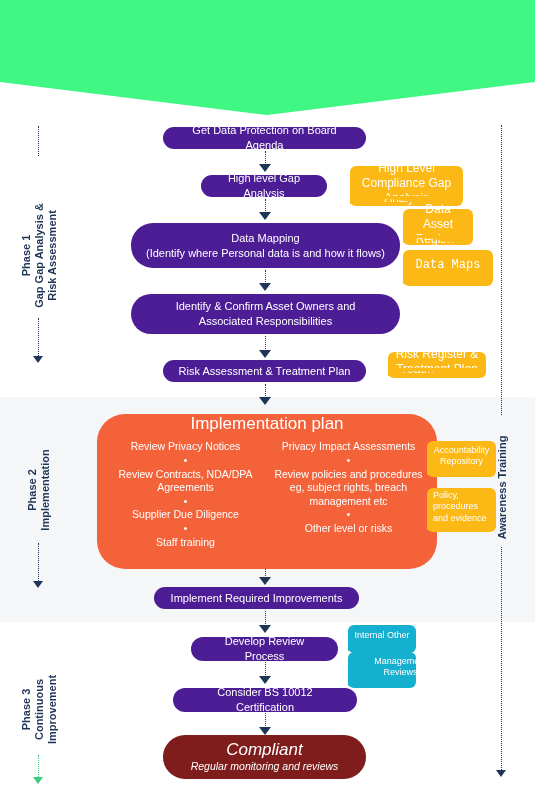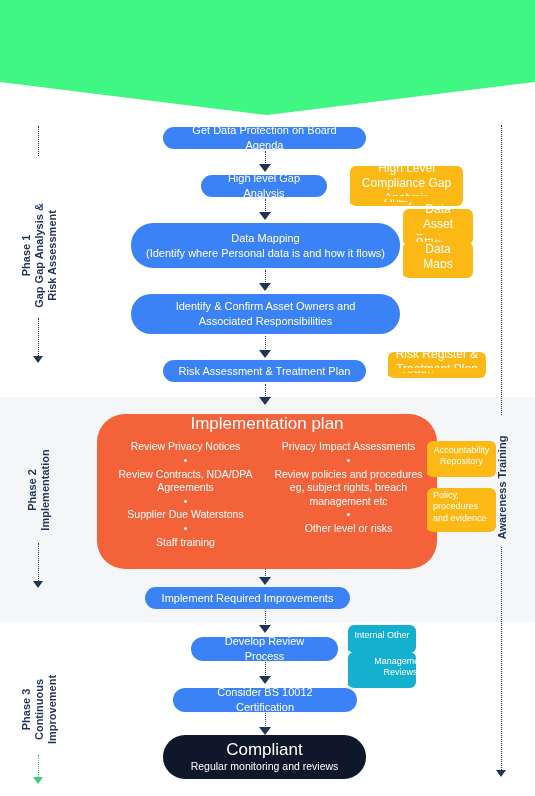--- a/index.html
+++ b/index.html
@@ -64,29 +64,29 @@
     position:absolute; width:0; height:0;
     border-left:5px solid transparent; border-right:5px solid transparent;
     border-top:7px solid #1F3557; z-index:3;
   }
   .rail-arrow.green { border-top-color:#3FCB7E; }
   .rail-dots.green { border-left-color:#3FCB7E; }
 
   
   .node {
     position:absolute; z-index:4;
-    background:#3b82f6; color:#ffffff;
+    background:#4c1d95; color:#ffffff;
     border-radius:22px;
     display:flex; flex-direction:column;
     align-items:center; justify-content:center;
     text-align:center;
     font-size:11px; line-height:1.32;
     padding:6px 14px;
   }
-  .node.pink { background:#0f172a; border-radius:26px; }
+  .node.pink { background:#7f1d1d; border-radius:26px;font-style:italic; }
 
   .connector {
     position:absolute; z-index:1;
     border-left:1.7px dotted #1F3557;
   }
   .conn-arrow {
     position:absolute; z-index:1; width:0; height:0;
     border-left:6px solid transparent; border-right:6px solid transparent;
     border-top:8px solid #1F3557;
   }
@@ -209,37 +209,37 @@
 <div class="conn-arrow" style="left:259px; top:397px;"></div>
 
 <div id="impl-box">
   <div id="impl-title">Implementation plan</div>
   <div id="impl-cols">
     <div class="impl-col">
       <div class="impl-item">Review Privacy Notices</div>
       <div class="impl-sep">•</div>
       <div class="impl-item">Review Contracts, NDA/DPA Agreements</div>
       <div class="impl-sep">•</div>
-      <div class="impl-item">Supplier Due Waterstons</div>
+      <div class="impl-item">Supplier Due Diligence</div>
       <div class="impl-sep">•</div>
       <div class="impl-item">Staff training</div>
     </div>
     <div class="impl-col">
       <div class="impl-item">Privacy Impact Assessments</div>
       <div class="impl-sep">•</div>
       <div class="impl-item">Review policies and procedures eg, subject rights, breach management etc</div>
       <div class="impl-sep">•</div>
       <div class="impl-item">Other level or risks</div>
     </div>
   </div>
 </div>
 <div class="connector" style="left:265px; top:566px; height:12px;"></div>
 <div class="conn-arrow" style="left:259px; top:577px;"></div>
 
-<div class="node" style="left:145px; top:587px; width:205px; height:22px;">
+<div class="node" style="left:154px; top:587px; width:205px; height:22px;">
   <span>Implement Required Improvements</span>
 </div>
 <div class="connector" style="left:265px; top:611px; height:15px;"></div>
 <div class="conn-arrow" style="left:259px; top:625px;"></div>
 
 <div class="node" style="left:191px; top:637px; width:147px; height:24px;">
   <span>Develop Review Process</span>
 </div>
 <div class="connector" style="left:265px; top:662px; height:15px;"></div>
 <div class="conn-arrow" style="left:259px; top:676px;"></div>
@@ -262,21 +262,21 @@
   </svg>
 </div>
 
 <div class="banner" style="left:403px; top:209px; width:70px; height:36px;">
   <span>Data Asset Register</span>
   <svg class="wave" viewBox="0 0 70 11" preserveAspectRatio="none">
     <path d="M0,0 L70,0 L70,4 Q52,11 35,5 Q17,0 0,8 Z" fill="#FCB814"></path>
   </svg>
 </div>
 
-<div class="banner" style="left:403px; top:242px; width:70px; height:36px;">
+<div class="banner" style="left:403px; top:250px; width:90px; height:36px;font-family:Liberation Mono, monospace;">
   <span>Data Maps</span>
   <svg class="wave" viewBox="0 0 70 11" preserveAspectRatio="none">
     <path d="M0,0 L70,0 L70,4 Q52,11 35,5 Q17,0 0,8 Z" fill="#FCB814"></path>
   </svg>
 </div>
 
 <div class="banner" style="left:388px; top:352px; width:98px; height:26px;">
   <span>Risk Register &amp; Treatment Plan</span>
   <svg class="wave" viewBox="0 0 98 11" preserveAspectRatio="none">
     <path d="M0,0 L98,0 L98,4 Q73,11 49,5 Q24,0 0,8 Z" fill="#FCB814"></path>

